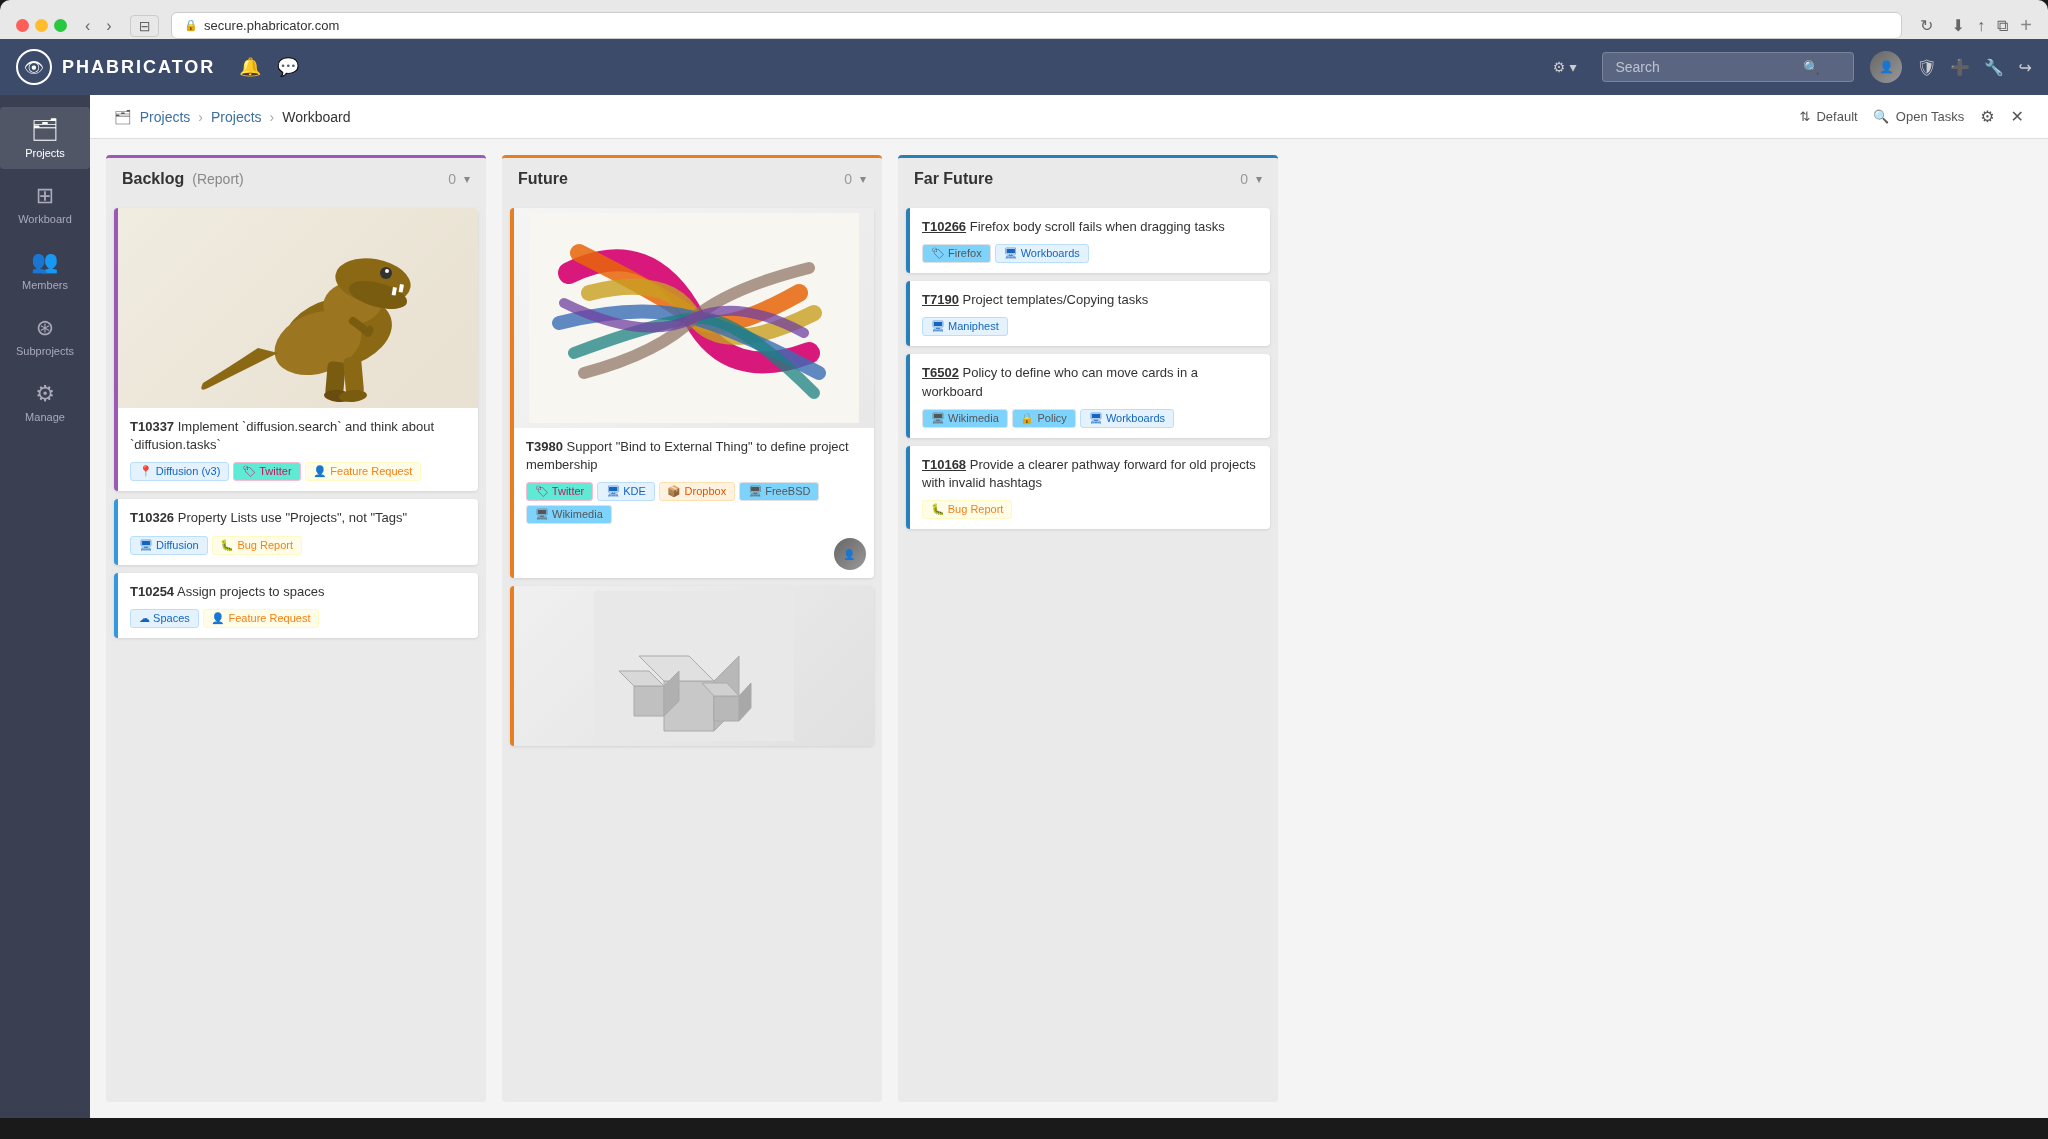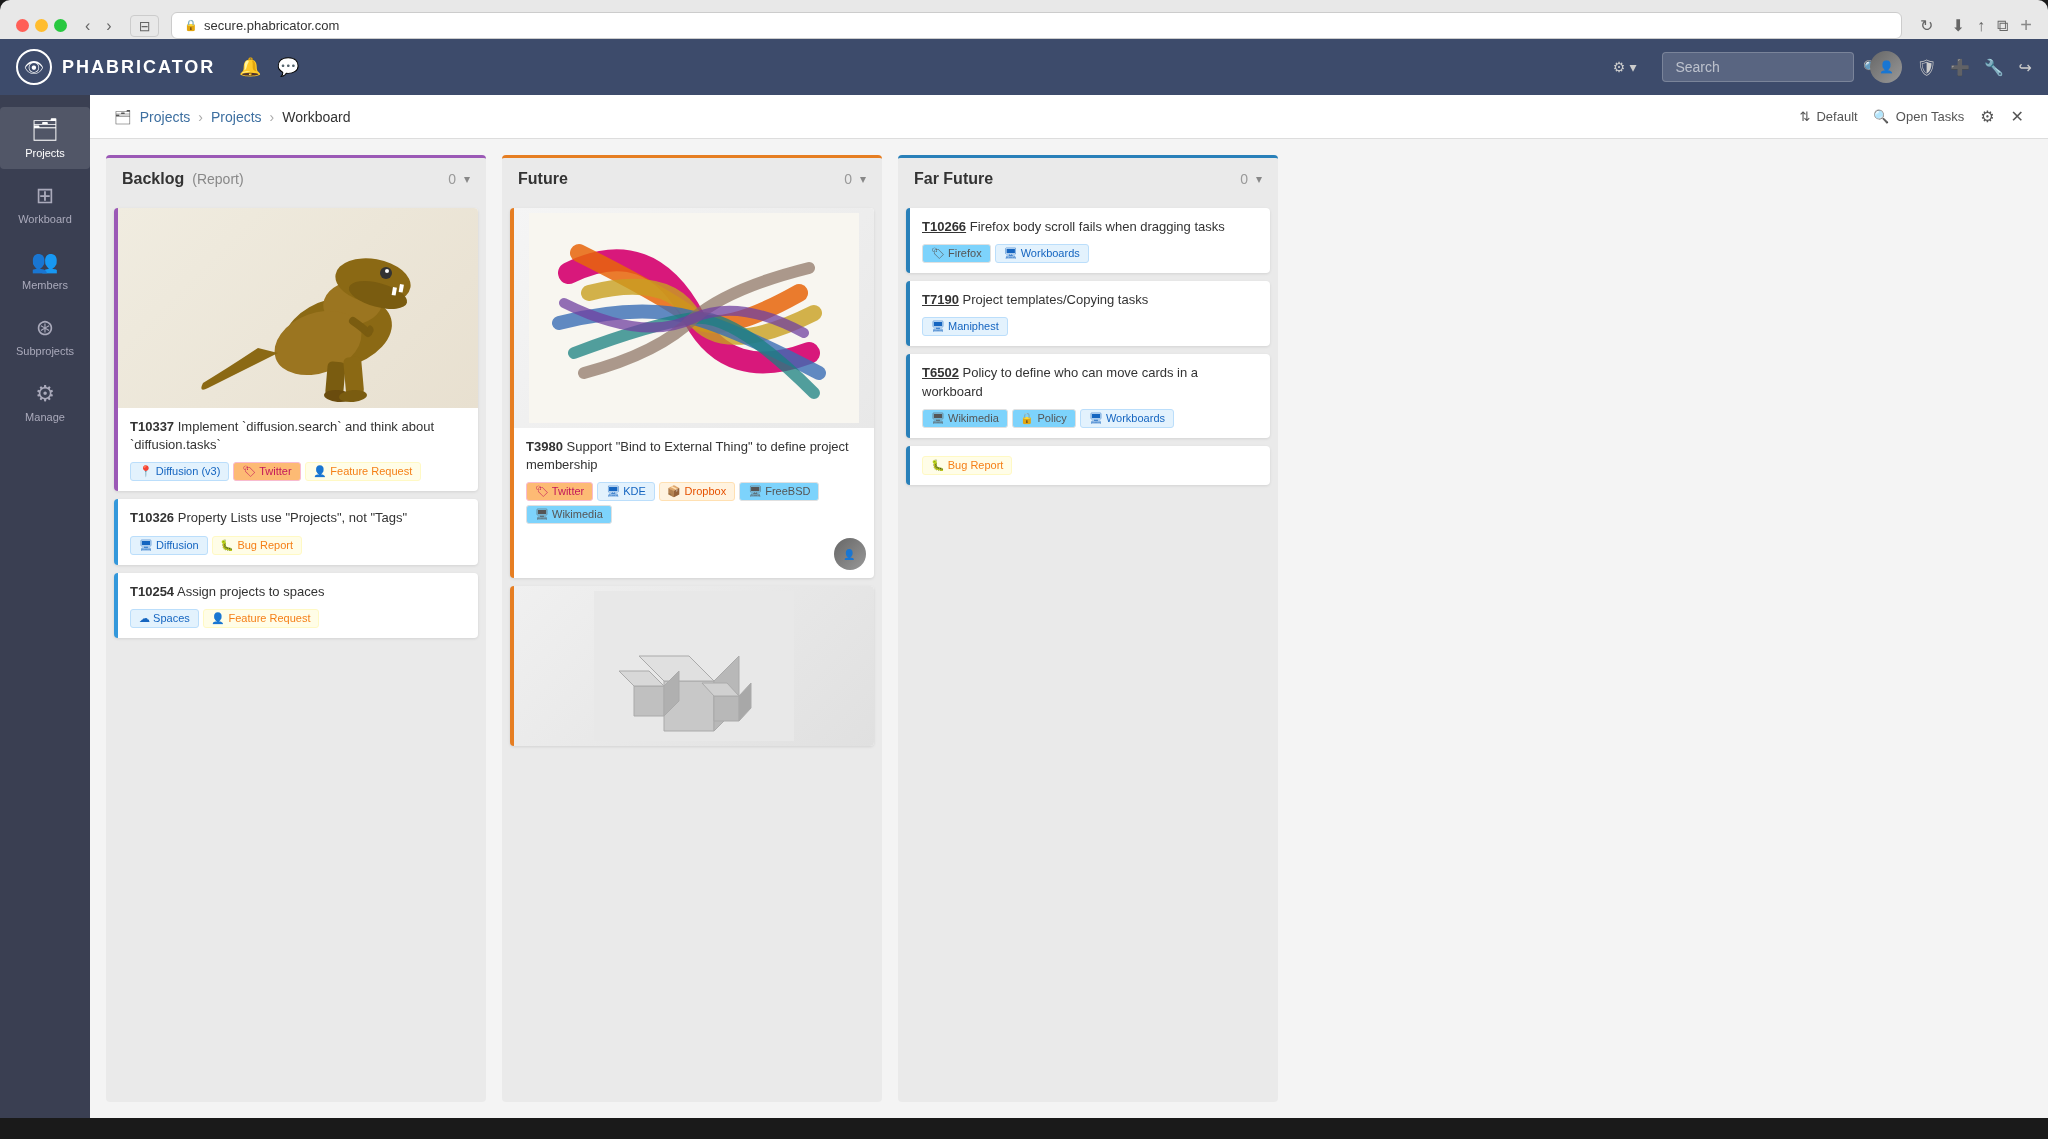--- a/index.html
+++ b/index.html
@@ -89,21 +89,21 @@
       color: #ccc; font-size: 14px;
       display: flex; align-items: center; gap: 4px; padding: 6px 10px;
     }
     .search-bar {
       background: rgba(255,255,255,0.15);
       border: 1px solid rgba(255,255,255,0.2);
       border-radius: 4px;
       padding: 6px 12px;
       color: white;
       font-size: 14px;
-      width: 192px;
+      width: 252px;
       display: flex; align-items: center; gap: 8px;
     }
     .search-bar input {
       background: none; border: none; outline: none;
       color: white; font-size: 14px; width: 180px;
     }
     .search-bar input::placeholder { color: rgba(255,255,255,0.6); }
     .search-icon-btn { background: none; border: none; cursor: pointer; color: #ccc; }
     .top-actions { display: flex; gap: 14px; align-items: center; }
     .top-action-btn { background: none; border: none; cursor: pointer; color: #ccc; font-size: 16px; }
@@ -239,21 +239,21 @@
     .tag {
       display: inline-flex;
       align-items: center;
       gap: 3px;
       padding: 2px 8px;
       border-radius: 3px;
       font-size: 11px;
       color: #555;
       border: 1px solid #ddd;
     }
-    .tag.pink { background: #fdba74; border-color: #f8bbd0; color: #c2185b; }
+    .tag.pink { background: #5eead4; border-color: #f8bbd0; color: #c2185b; }
     .tag.blue { background: #e3f2fd; border-color: #bbdefb; color: #1565c0; }
     .tag.orange { background: #fff3e0; border-color: #ffe0b2; color: #e65100; }
     .tag.yellow { background: #fffde7; border-color: #fff9c4; color: #f57f17; }
     .tag.gray { background: #7dd3fc; border-color: #e0e0e0; color: #555; }
 
     
     .dino-bg {
       width: 100%;
       height: 200px;
       background: linear-gradient(135deg, #f0ece0 0%, #e8e0d0 100%);
@@ -620,20 +620,24 @@
                 <span> Policy to define who can move cards in a workboard</span>
               </div>
               <div class="card-tags">
                 <span class="tag gray">🖥 Wikimedia</span>
                 <span class="tag gray">🔒 Policy</span>
                 <span class="tag blue">🖥 Workboards</span>
               </div>
             </div>
 
             <div class="ff-card">
+              <div class="ff-card-title">
+                <strong>T10168</strong>
+                <span> Provide a clearer pathway forward for old projects with invalid hashtags</span>
+              </div>
               <div class="card-tags">
                 <span class="tag yellow">🐛 Bug Report</span>
               </div>
             </div>
 
           </div>
         </div>
 
       </div>
     </div>

